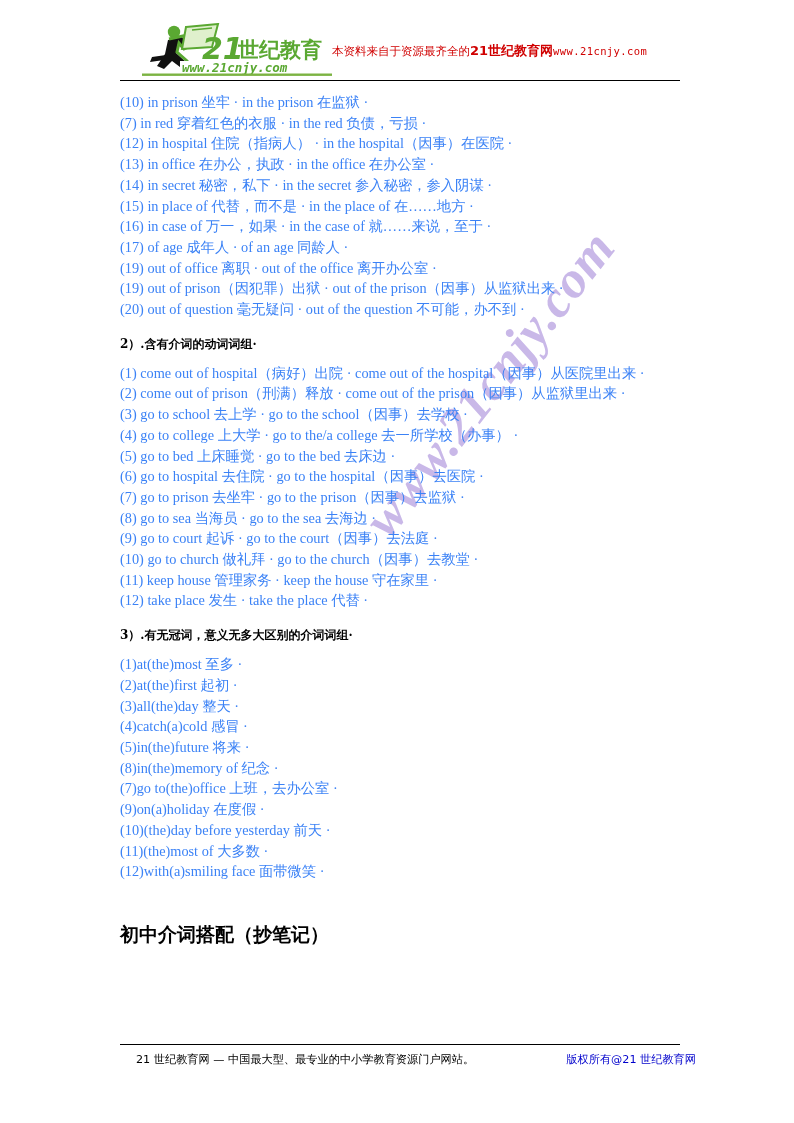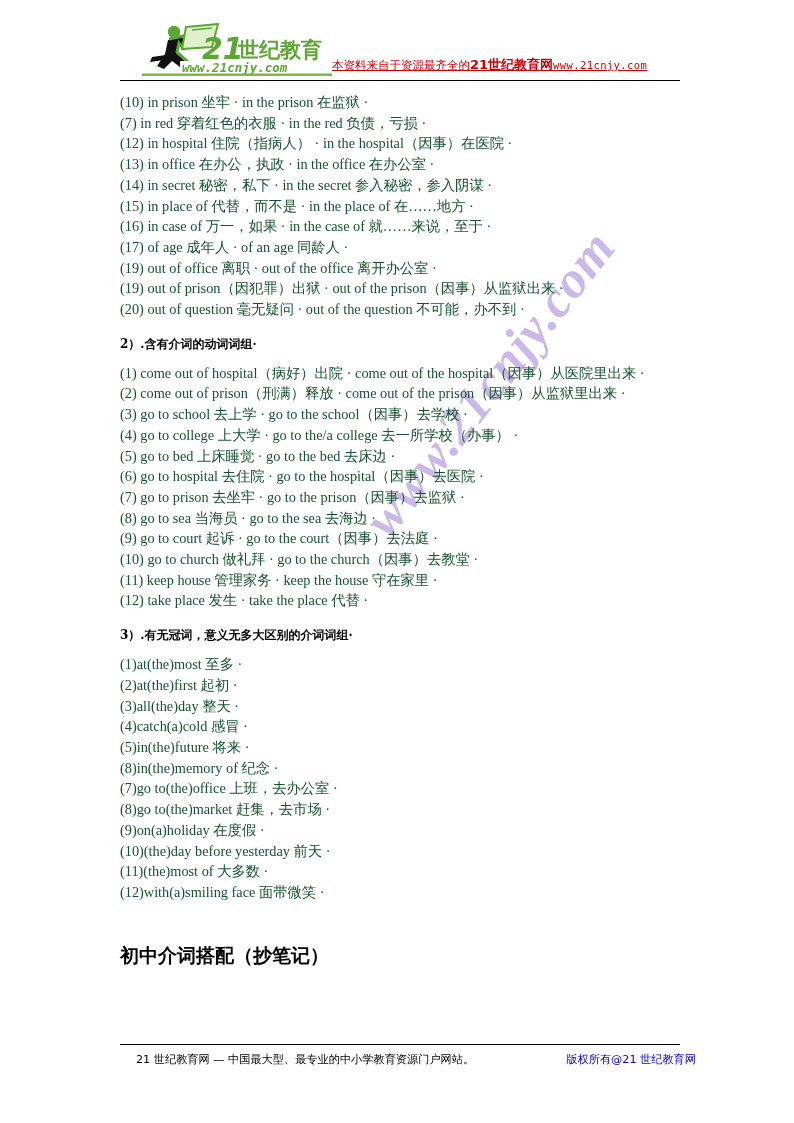--- a/index.html
+++ b/index.html
@@ -32,27 +32,26 @@
     left: 22px;
     top: 1px;
     width: 190px;
     height: 54px;
   }
   .logo svg { display: block; }
 
   .header-note {
     position: absolute;
     left: 212px;
-    top: 34px;
+    top: 20px;
     white-space: nowrap;
     font-family: "DejaVu Sans", "Liberation Sans", sans-serif;
     font-size: 11.5px;
     color: #d00000;
     letter-spacing: 0px;
-    text-decoration: underline;
   }
   .header-note .big {
     font-size: 13px;
     font-weight: bold;
   }
   .header-note .url {
     font-family: "DejaVu Sans Mono", "Liberation Mono", monospace;
     font-size: 10.5px;
     color: #d00000;
     letter-spacing: 0.4px;
@@ -95,21 +94,21 @@
   .content {
     position: absolute;
     left: 120px;
     top: 92px;
     width: 560px;
     z-index: 2;
   }
   .line {
     font-size: 14.3px;
     line-height: 20.7px;
-    color: #14532d;
+    color: #3b82f6;
     white-space: normal;
   }
 
   h2.sec {
     margin: 12px 0 7px 0;
     font-size: 12px;
     font-weight: bold;
     font-family: "DejaVu Serif", "Liberation Serif", serif;
     line-height: 24px;
   }
@@ -231,21 +230,20 @@
     <h2 class="sec">3）.有无冠词，意义无多大区别的介词词组·</h2>
 
     <div class="group">
       <div class="line">(1)at(the)most 至多 ·</div>
       <div class="line">(2)at(the)first 起初 ·</div>
       <div class="line">(3)all(the)day  整天 ·</div>
       <div class="line">(4)catch(a)cold 感冒 ·</div>
       <div class="line">(5)in(the)future  将来 ·</div>
       <div class="line">(8)in(the)memory  of 纪念 ·</div>
       <div class="line">(7)go to(the)office  上班，去办公室 ·</div>
-      <div class="line">(8)go to(the)market  赶集，去市场 ·</div>
       <div class="line">(9)on(a)holiday  在度假 ·</div>
       <div class="line">(10)(the)day before yesterday  前天 ·</div>
       <div class="line">(11)(the)most of  大多数 ·</div>
       <div class="line">(12)with(a)smiling face  面带微笑 ·</div>
     </div>
 
     <h2 class="title">初中介词搭配（抄笔记）</h2>
   </div>
 
   <div class="footer-rule"></div>

